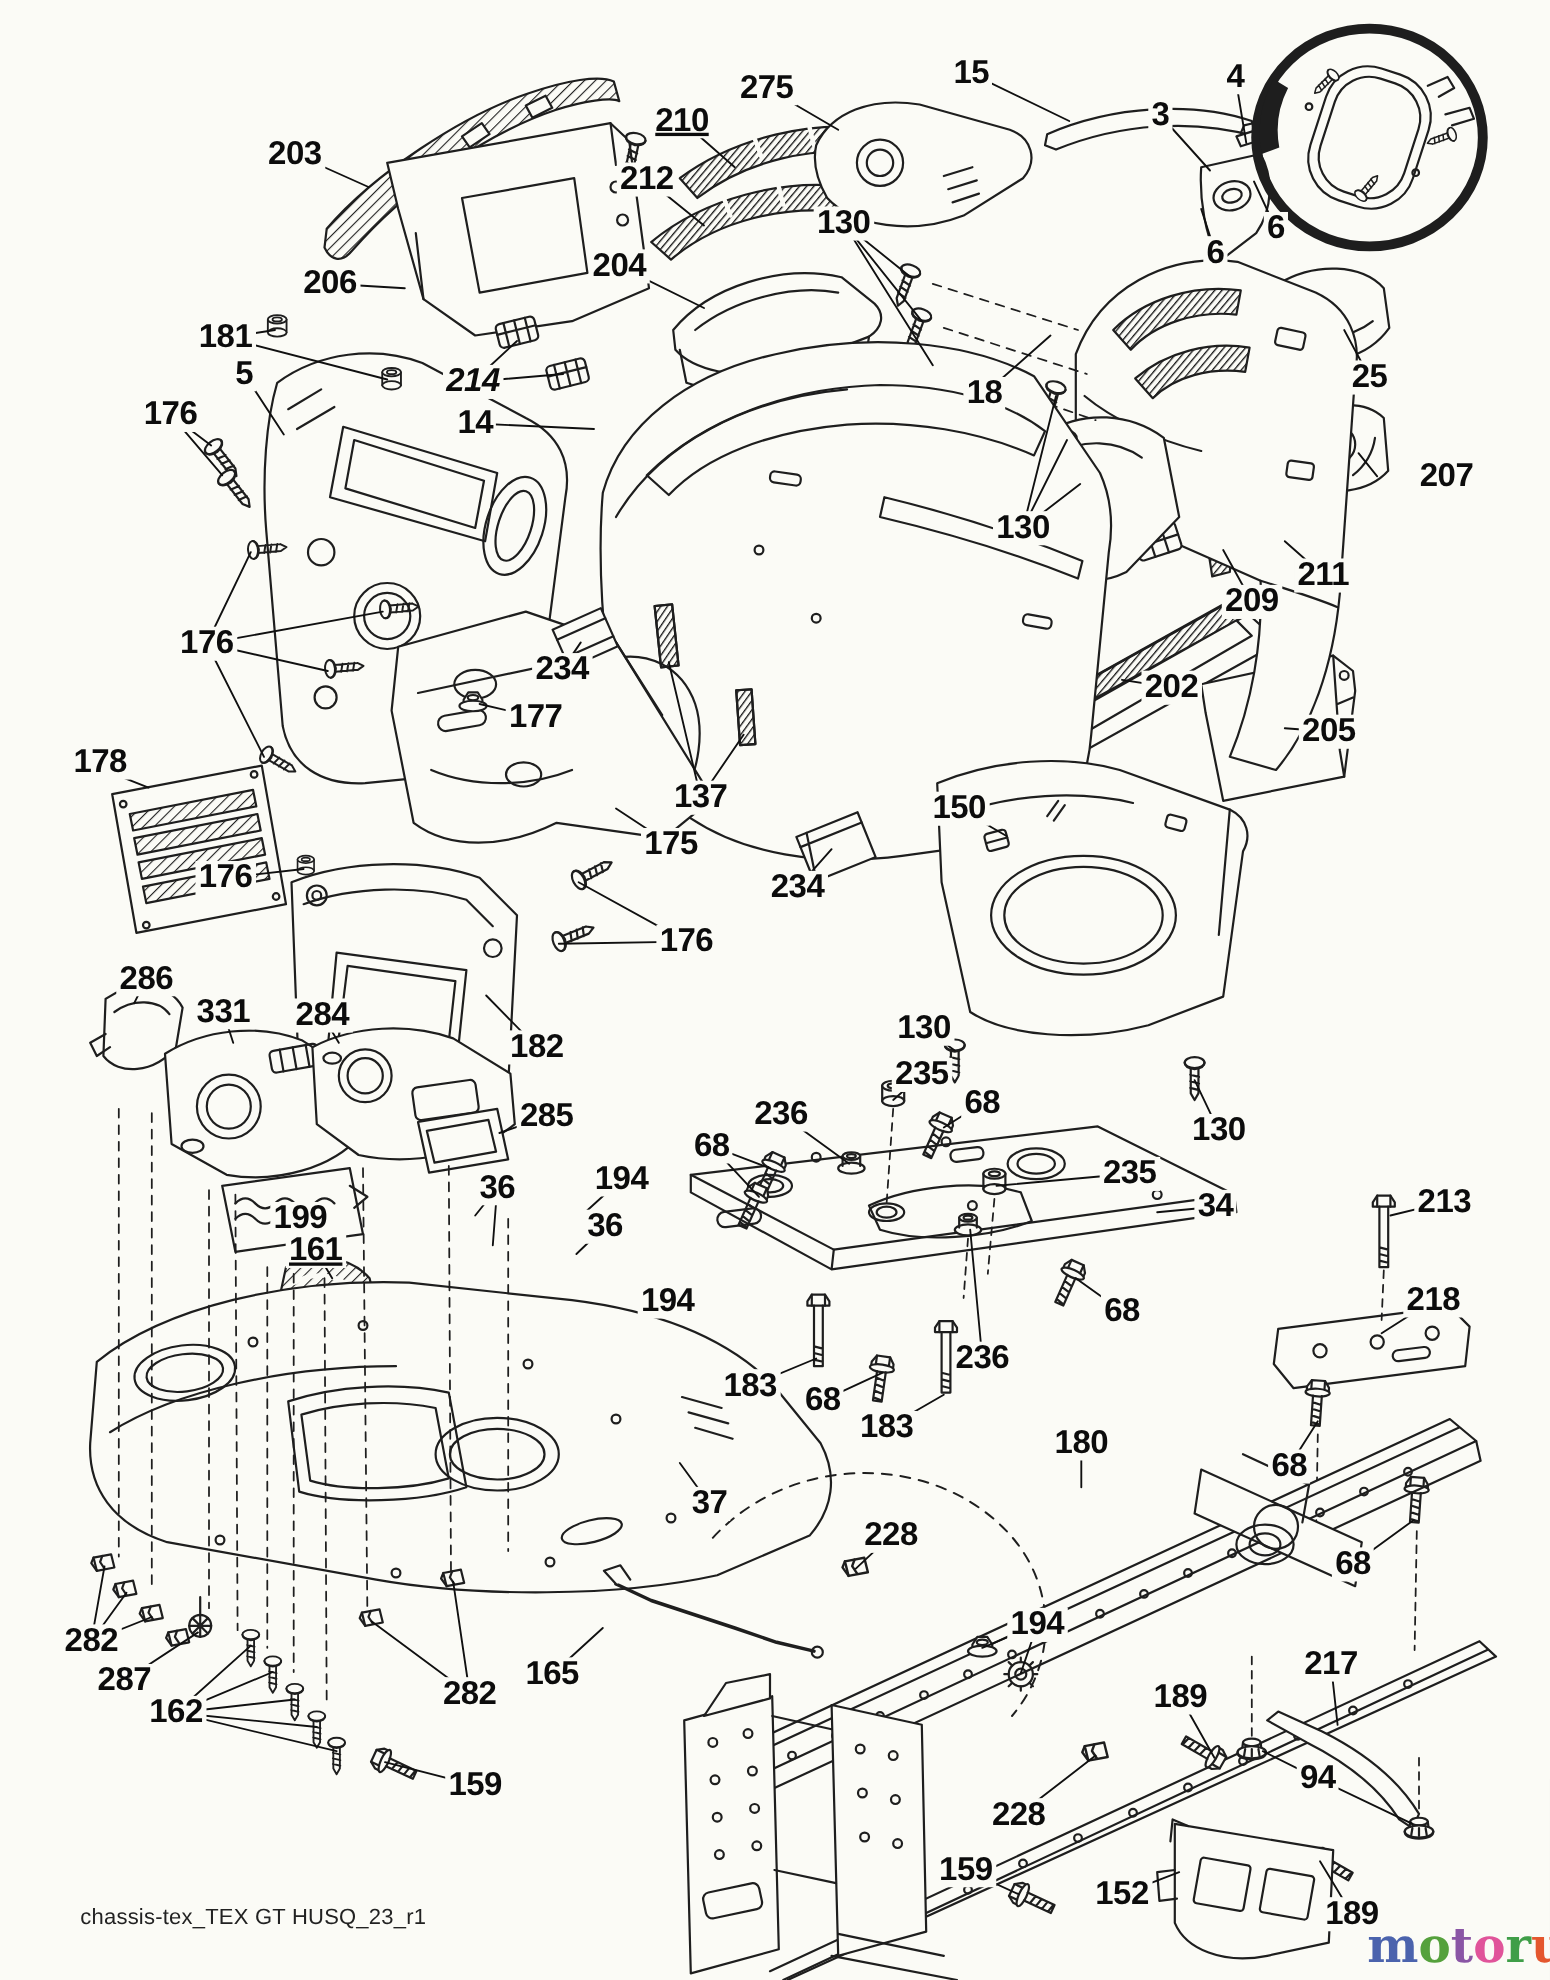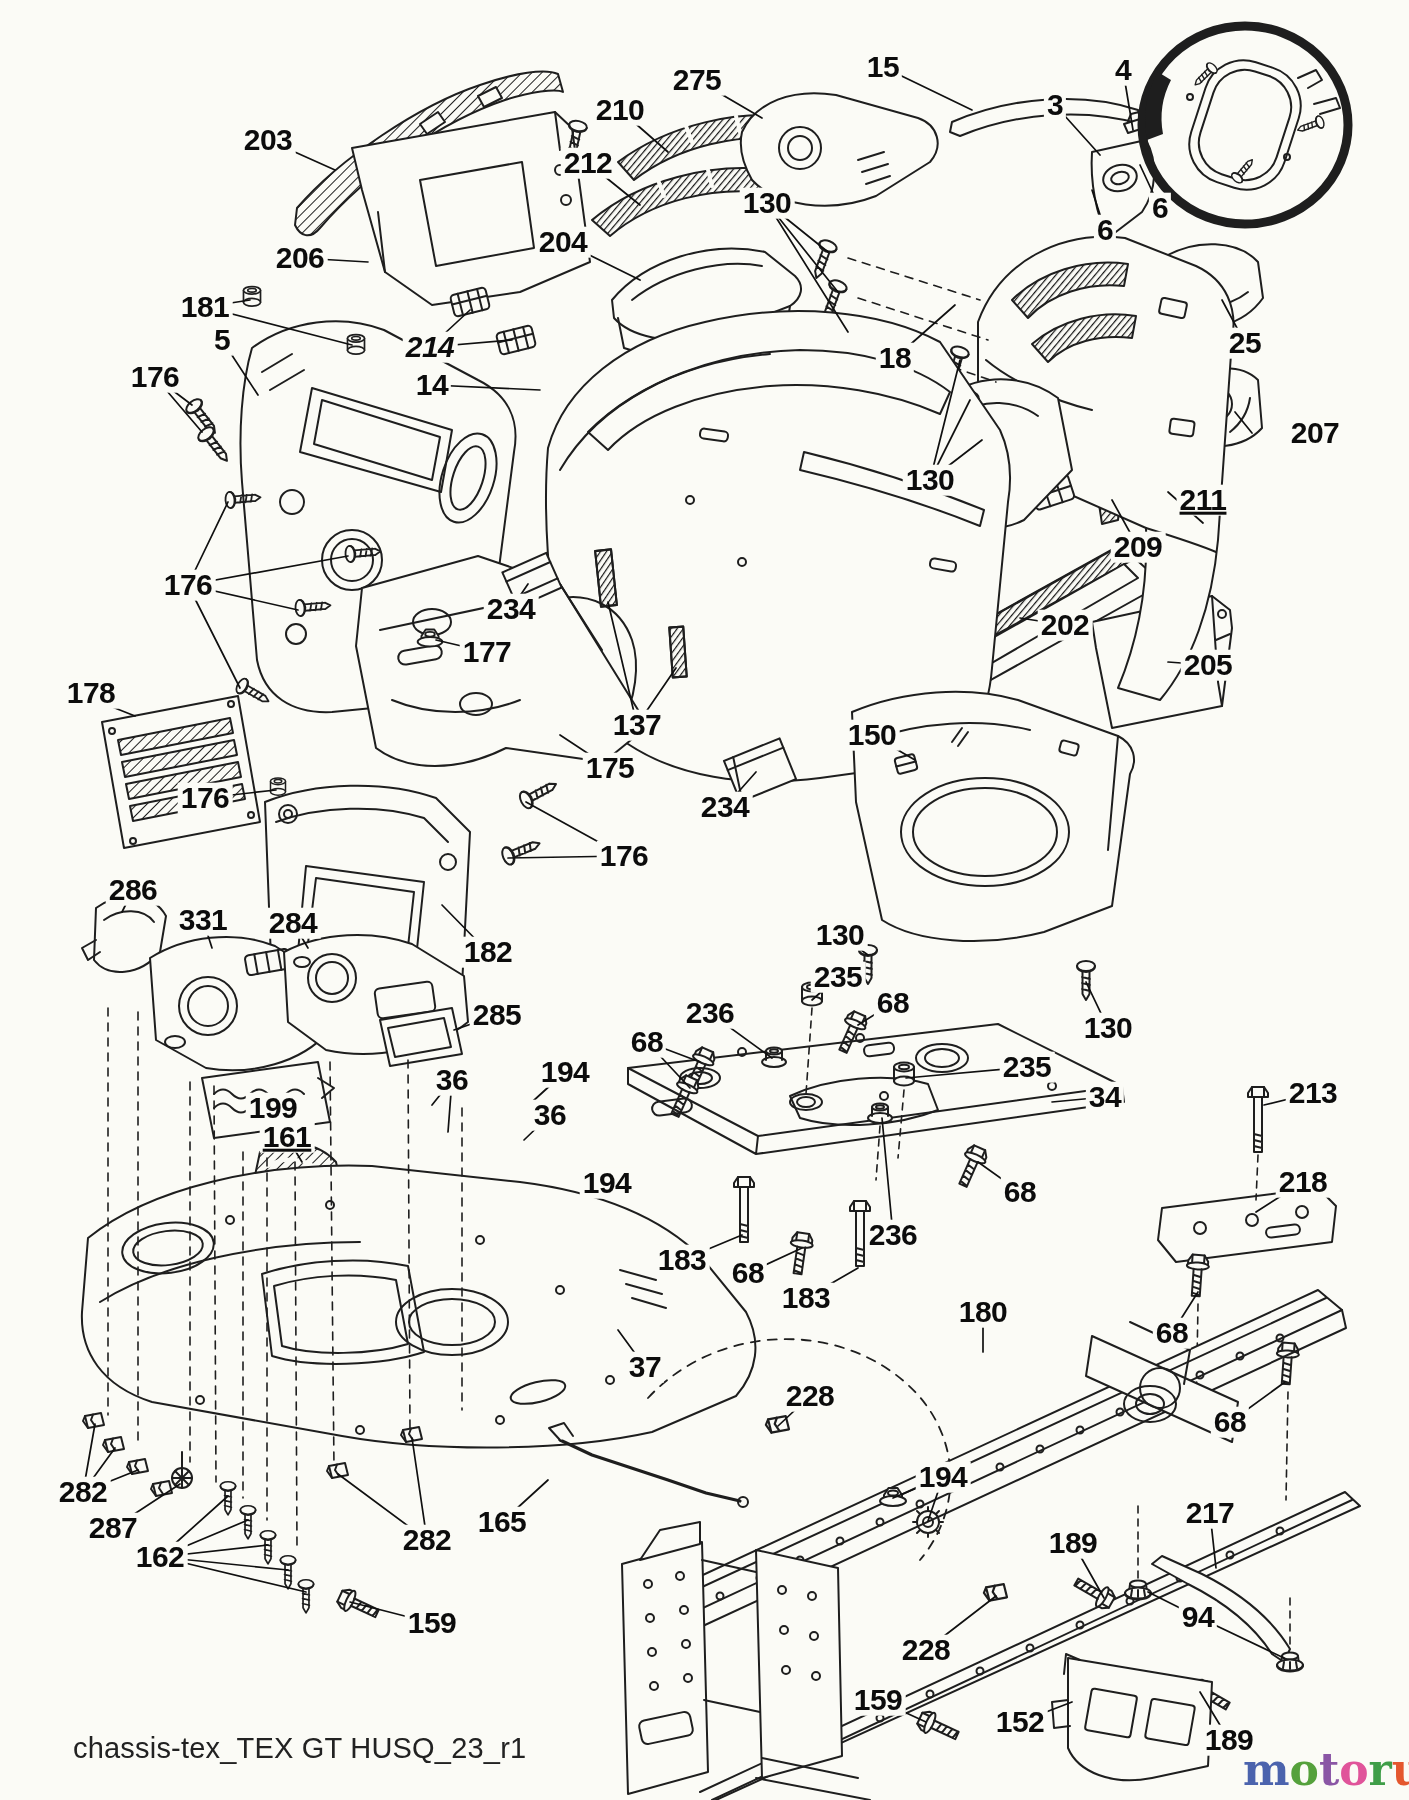--- a/index.html
+++ b/index.html
@@ -18,21 +18,21 @@
     position:absolute;
     transform:translate(-50%,-50%);
     font-size:30px;font-weight:700;color:#0c0c0c;
     letter-spacing:-0.5px;
     background:#fbfbf6;
     padding:0 3px;line-height:1.02;
     white-space:nowrap;
   }
   #footer-code{
     position:absolute;left:73px;top:1732px;
-    font-size:29px;color:#222;letter-spacing:0.2px;
+    font-size:20px;color:#222;letter-spacing:0.2px;
   }
   #logo{
     position:absolute;left:1243px;top:1748px;
     font-family:"DejaVu Serif", serif;
     font-size:44px;font-weight:700;line-height:1;
     white-space:nowrap;
   }
 </style>
 </head>
 <body>
@@ -660,40 +660,40 @@
           <line x1="878" y1="1700" x2="926" y2="1722"></line>
           <line x1="1020" y1="1722" x2="1072" y2="1702"></line>
           <line x1="1229" y1="1740" x2="1200" y2="1692"></line>
         </g>
 </g>
 </svg>
 
 <div id="callout-layer">
       <div class="callout" style="left: 268px; top: 140px;">203</div>
       <div class="callout" style="left: 300px; top: 258px;">206</div>
-      <div class="callout" style="left: 620px; top: 110px;">210</div>
+      <div class="callout" style="left: 620px; top: 110px; text-decoration: underline;">210</div>
       <div class="callout" style="left: 588px; top: 163px;">212</div>
       <div class="callout" style="left: 697px; top: 80px;">275</div>
       <div class="callout" style="left: 563px; top: 242px;">204</div>
       <div class="callout" style="left: 883px; top: 67px;">15</div>
       <div class="callout" style="left: 1123px; top: 70px;">4</div>
       <div class="callout" style="left: 1055px; top: 105px;">3</div>
       <div class="callout" style="left: 1160px; top: 208px;">6</div>
       <div class="callout" style="left: 1105px; top: 230px;">6</div>
       <div class="callout" style="left: 767px; top: 203px;">130</div>
       <div class="callout" style="left: 205px; top: 307px;">181</div>
       <div class="callout" style="left: 222px; top: 340px;">5</div>
       <div class="callout" style="left: 155px; top: 377px;">176</div>
       <div class="callout" style="left: 430px; top: 347px; font-style: italic;">214</div>
       <div class="callout" style="left: 432px; top: 385px;">14</div>
       <div class="callout" style="left: 895px; top: 358px;">18</div>
       <div class="callout" style="left: 930px; top: 480px;">130</div>
       <div class="callout" style="left: 1245px; top: 343px;">25</div>
       <div class="callout" style="left: 1315px; top: 433px;">207</div>
-      <div class="callout" style="left: 1203px; top: 500px; text-decoration: underline;">211</div>
+      <div class="callout" style="left: 1203px; top: 523px;">211</div>
       <div class="callout" style="left: 1138px; top: 547px;">209</div>
       <div class="callout" style="left: 1065px; top: 625px;">202</div>
       <div class="callout" style="left: 1208px; top: 665px;">205</div>
       <div class="callout" style="left: 188px; top: 585px;">176</div>
       <div class="callout" style="left: 511px; top: 609px;">234</div>
       <div class="callout" style="left: 487px; top: 652px;">177</div>
       <div class="callout" style="left: 91px; top: 693px;">178</div>
       <div class="callout" style="left: 637px; top: 725px;">137</div>
       <div class="callout" style="left: 610px; top: 768px;">175</div>
       <div class="callout" style="left: 725px; top: 807px;">234</div>

